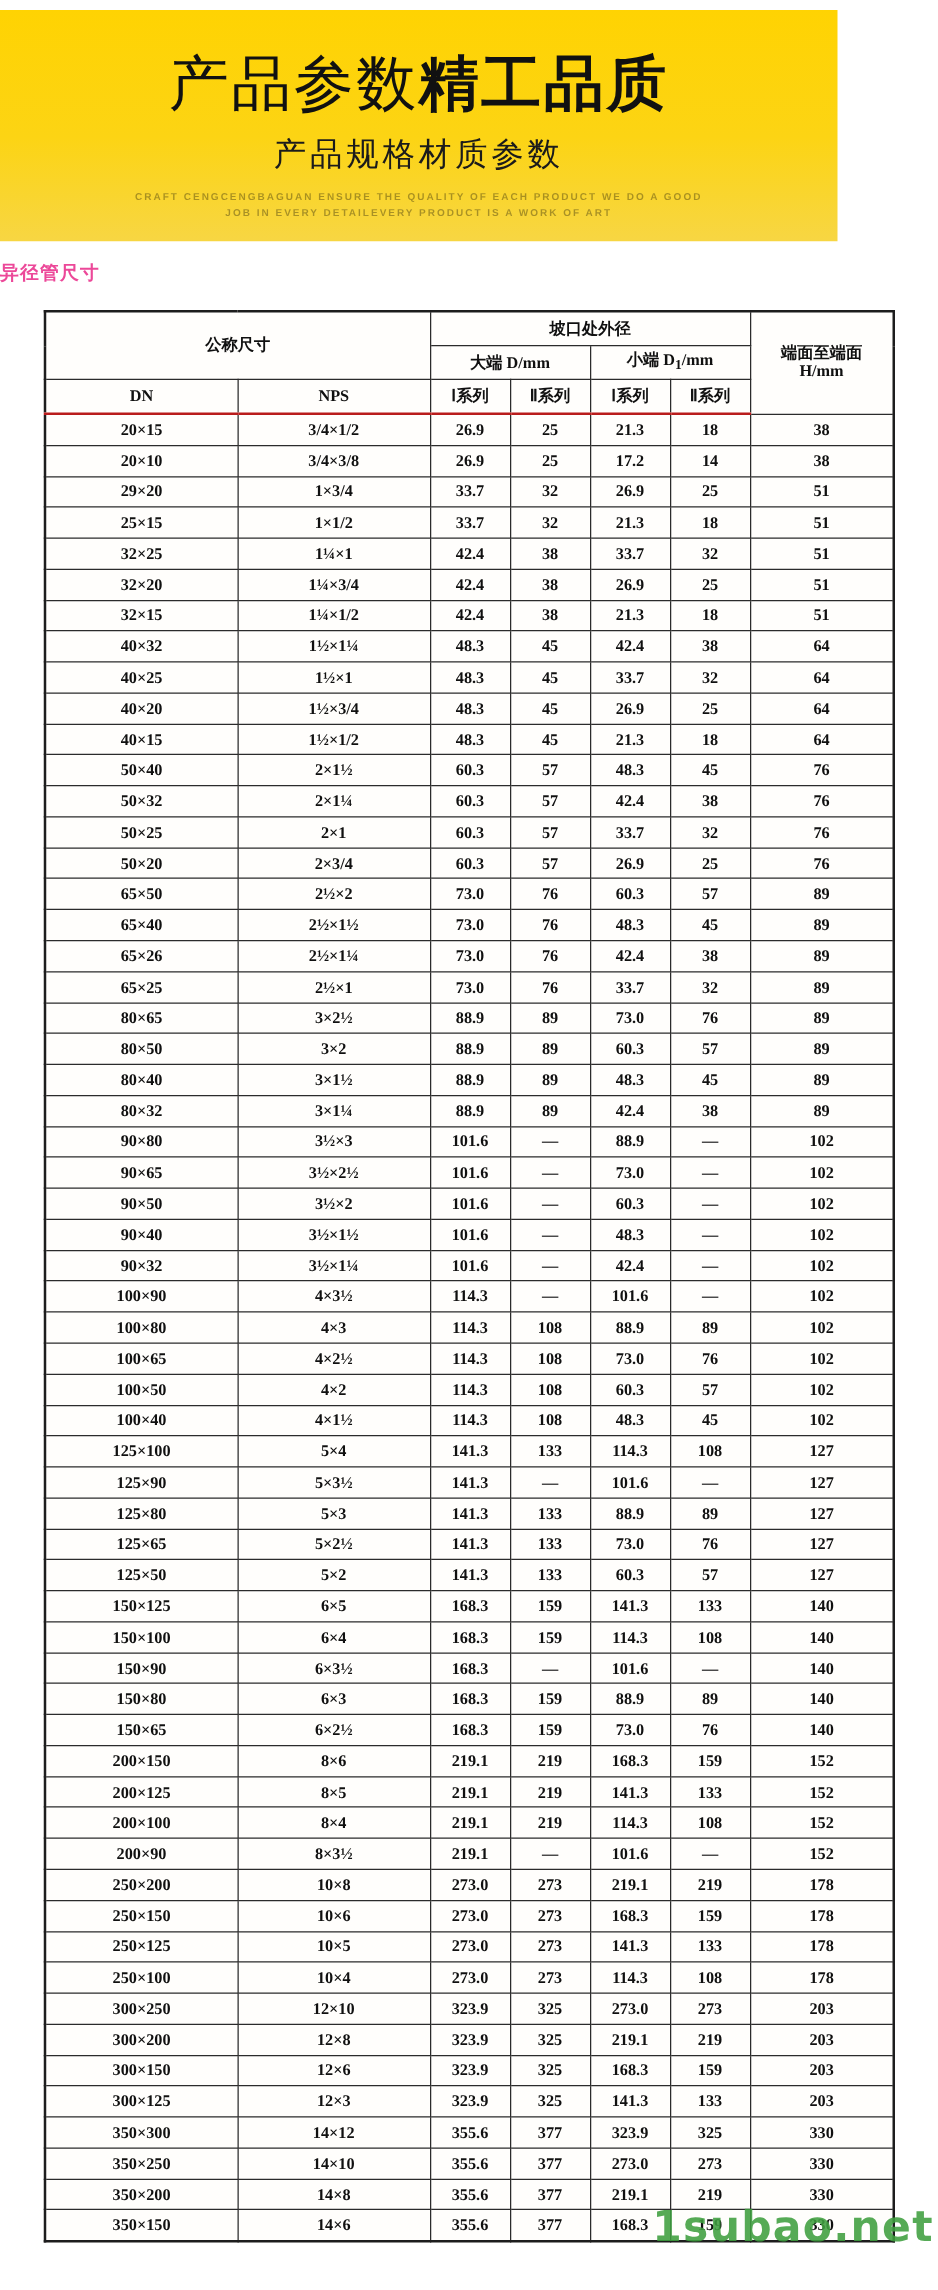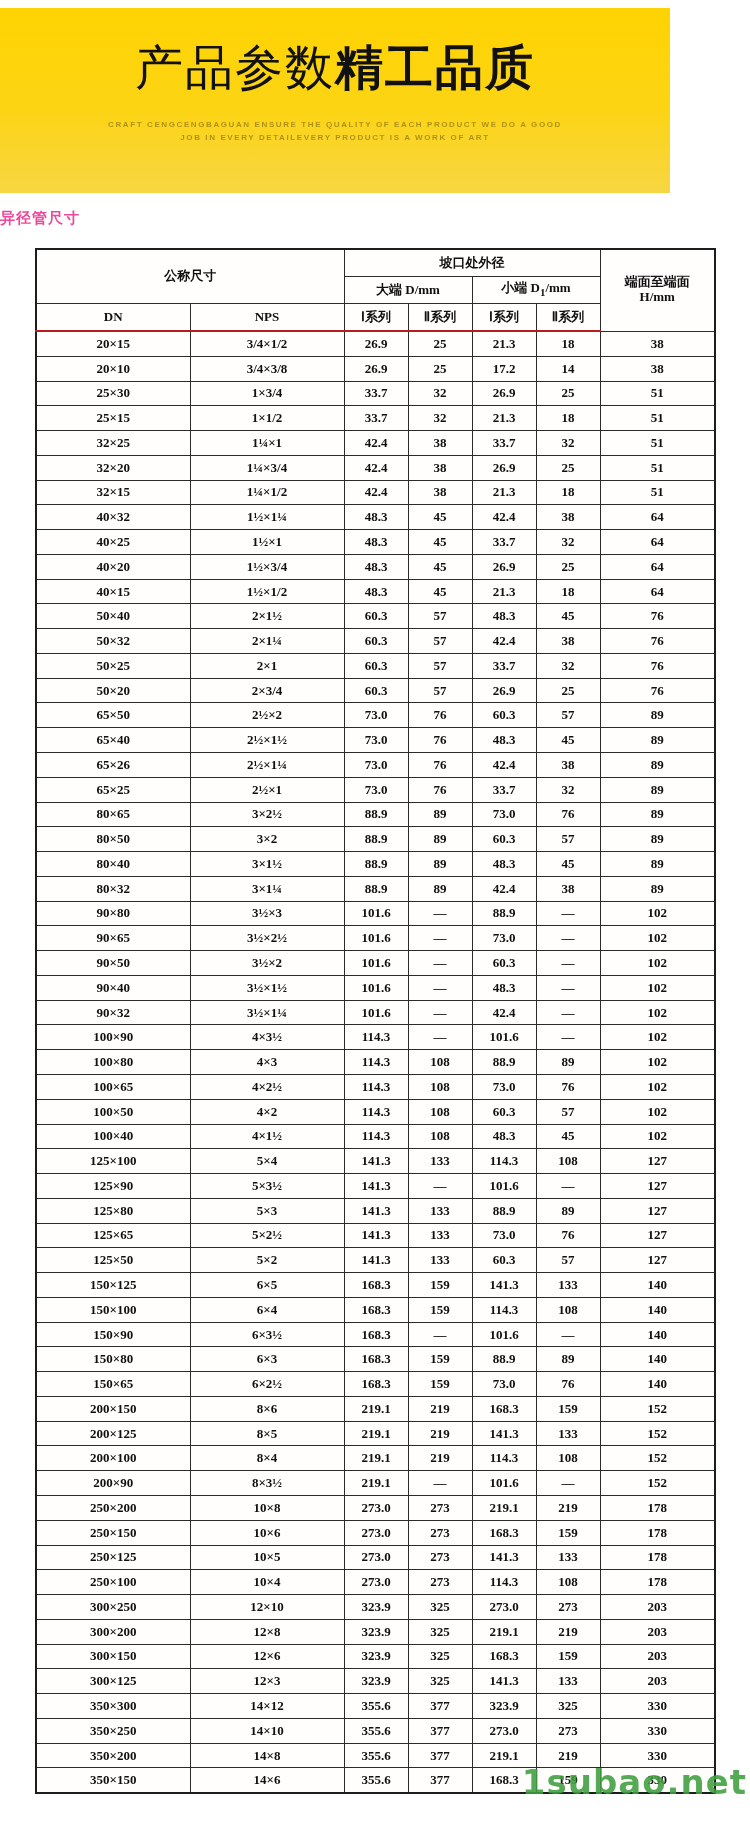--- a/index.html
+++ b/index.html
@@ -14,21 +14,21 @@
   .hero {
     position:absolute; left:0; top:8px; width:670px; height:185px;
     background:linear-gradient(180deg,#ffd302 0%,#fcd414 55%,#f7d643 100%);
     display:flex; flex-direction:column; align-items:center;
     padding-top:36px; box-sizing:border-box;
   }
   .hero-title { font-size:48px; line-height:1.02; color:#111; letter-spacing:2px; white-space:nowrap; }
   .hero-title .t-light { font-weight:500; }
   .hero-title .t-bold  { font-weight:900; }
   .hero-subtitle { margin-top:13px; font-size:26px; font-weight:400; color:#1b1b1b; letter-spacing:3px; }
-  .hero-tagline { margin-top:26px; text-align:center; font-size:8px; line-height:1.6;
+  .hero-tagline { margin-top:11px; text-align:center; font-size:8px; line-height:1.6;
                   color:rgba(0,0,0,0.32); letter-spacing:1.6px; font-weight:bold; }
 
   
   .table-title {
     position:absolute; left:0; top:209px; width:750px; text-align:left;
     font-size:15px; font-weight:900; color:#ec4899; letter-spacing:1px;
   }
   table.spec {
     position:absolute; left:35px; top:248px; width:679px;
     border-collapse:collapse; table-layout:fixed;
@@ -61,20 +61,21 @@
     font-family:"DejaVu Sans", sans-serif;
   }
 </style>
 </head>
 <body>
 
 <div class="hero">
   <div class="hero-title">
     <span class="t-light">产品参数</span><span class="t-bold">精工品质</span>
   </div>
+  <div class="hero-subtitle">产品规格材质参数</div>
   <div class="hero-tagline">
     <div>CRAFT CENGCENGBAGUAN ENSURE THE QUALITY OF EACH PRODUCT WE DO A GOOD</div>
     <div>JOB IN EVERY DETAILEVERY PRODUCT IS A WORK OF ART</div>
   </div>
 </div>
 
 <div class="table-title">异径管尺寸</div>
 
 <table class="spec">
   <colgroup>
@@ -121,21 +122,21 @@
       <tr>
         <td>20×10</td>
         <td>3/4×3/8</td>
         <td>26.9</td>
         <td>25</td>
         <td>17.2</td>
         <td>14</td>
         <td>38</td>
       </tr>
       <tr>
-        <td>25×30</td>
+        <td>29×20</td>
         <td>1×3/4</td>
         <td>33.7</td>
         <td>32</td>
         <td>26.9</td>
         <td>25</td>
         <td>51</td>
       </tr>
       <tr>
         <td>25×15</td>
         <td>1×1/2</td>

